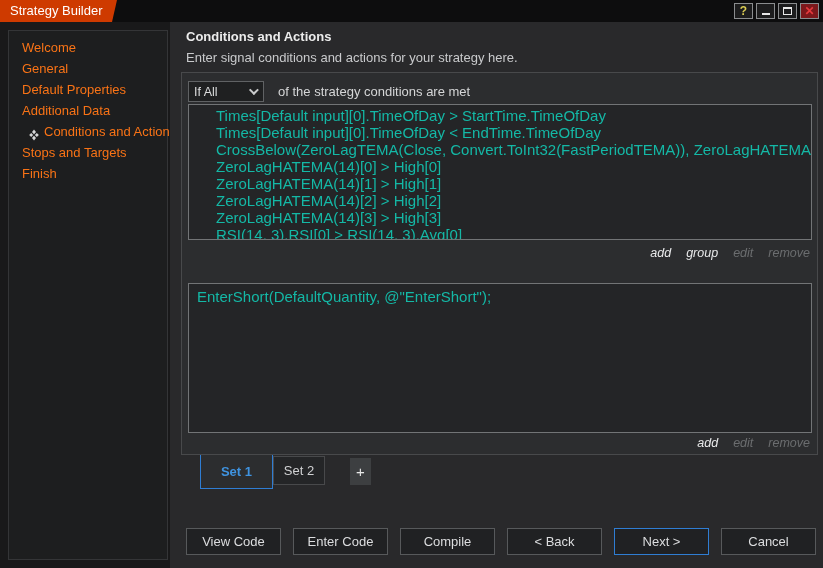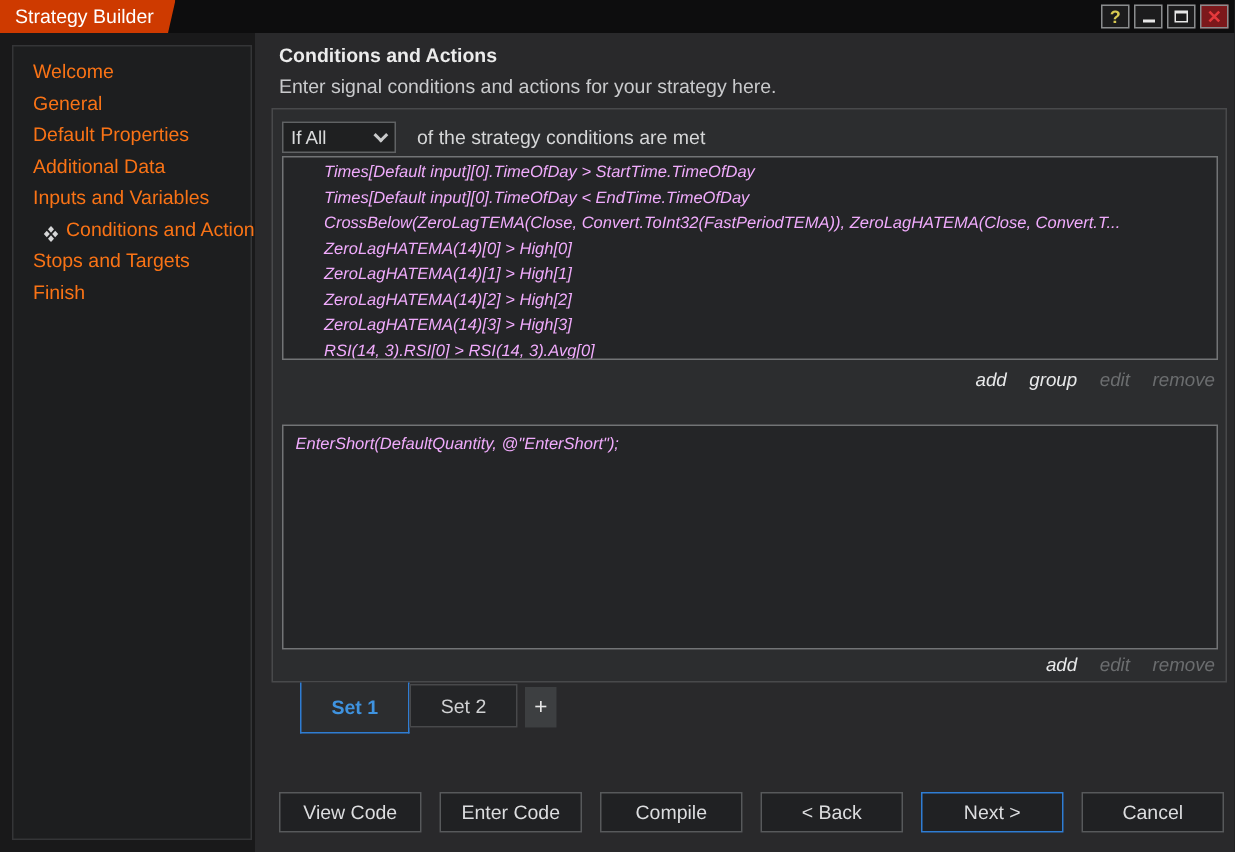--- a/index.html
+++ b/index.html
@@ -63,21 +63,21 @@
     width:7px; height:7px; border-right:2px solid #c9cacb; border-bottom:2px solid #c9cacb;
     transform: rotate(45deg) translateY(-2px); margin-right:2px;
   }
   .mode-suffix { position:absolute; left:96px; top:11px; font-size:13px; color:#d5d6d7; }
 
   .listbox {
     position:absolute; left:6px; background:#242527; border:1px solid #727476; overflow:hidden;
   }
   .listbox.conditions { top:31px; width:624px; height:136px; padding-top:2px; }
   .listbox.actions    { top:210px; width:624px; height:150px; padding-top:4px; }
-  .row { height:17px; line-height:17px; font-size:11px; color:#f0abfc; white-space:nowrap; overflow:hidden; cursor:default;font-style:italic; }
+  .row { height:17px; line-height:17px; font-size:15px; color:#14b8a6; white-space:nowrap; overflow:hidden; cursor:default; }
   .listbox.conditions .row { padding-left:27px; }
   .listbox.actions .row { padding-left:8px; }
 
   .links { position:absolute; right:7px; display:flex; gap:15px; font-size:12.5px; font-style:italic; }
   .links.cond-links { top:173px; }
   .links.act-links  { top:363px; }
   .link { color:#e8e9ea; cursor:pointer; }
   .link.disabled { color:#6b6d6f; cursor:default; }
 
   .do-label { position:absolute; left:7px; top:190px; font-size:13px; color:#d5d6d7;margin-top:36px; }
@@ -87,21 +87,21 @@
   .tab {
     position:absolute; top:1px; height:29px; display:flex; align-items:center; justify-content:center;
     font-size:13px; cursor:pointer;
   }
   .tab.selected {
     top:0; left:30px; width:73px; height:34px;
     background:#2c2d2f; border:1px solid #2f7dd3; border-top:none;
     color:#3f93e0; font-weight:bold;
   }
   .tab.plain {
-    left:103px; width:72px;
+    left:103px; width:52px;
     background:#242527; border:1px solid #48494b; color:#d0d1d3;
   }
   .add-tab {
     position:absolute; left:180px; top:3px; width:21px; height:27px;
     background:#3d3f41; color:#e8e8e8; font-size:15px;
     display:flex; align-items:center; justify-content:center; cursor:pointer;
   }
 
   
   .btn-row { position:absolute; left:0; top:506px; width:100%; height:27px; }
@@ -140,23 +140,20 @@
         <span>Welcome</span>
       </div>
       <div class="side-item">
         <span>General</span>
       </div>
       <div class="side-item">
         <span>Default Properties</span>
       </div>
       <div class="side-item">
         <span>Additional Data</span>
-      </div>
-      <div class="side-item">
-        <span>Inputs and Variables</span>
       </div>
       <div class="side-item active">
         <span class="step-icon"><svg width="12" height="12" viewBox="0 0 12 12">
             <g fill="#d6d7d8">
               <path d="M6 0.6 L8 2.9 L6 5.2 L4 2.9 Z"></path>
               <path d="M1.2 6 L3.2 3.9 L5.2 6 L3.2 8.1 Z"></path>
               <path d="M10.8 6 L8.8 3.9 L6.8 6 L8.8 8.1 Z"></path>
               <path d="M6 11.4 L4 9.1 L6 6.8 L8 9.1 Z"></path>
             </g>
           </svg></span>

